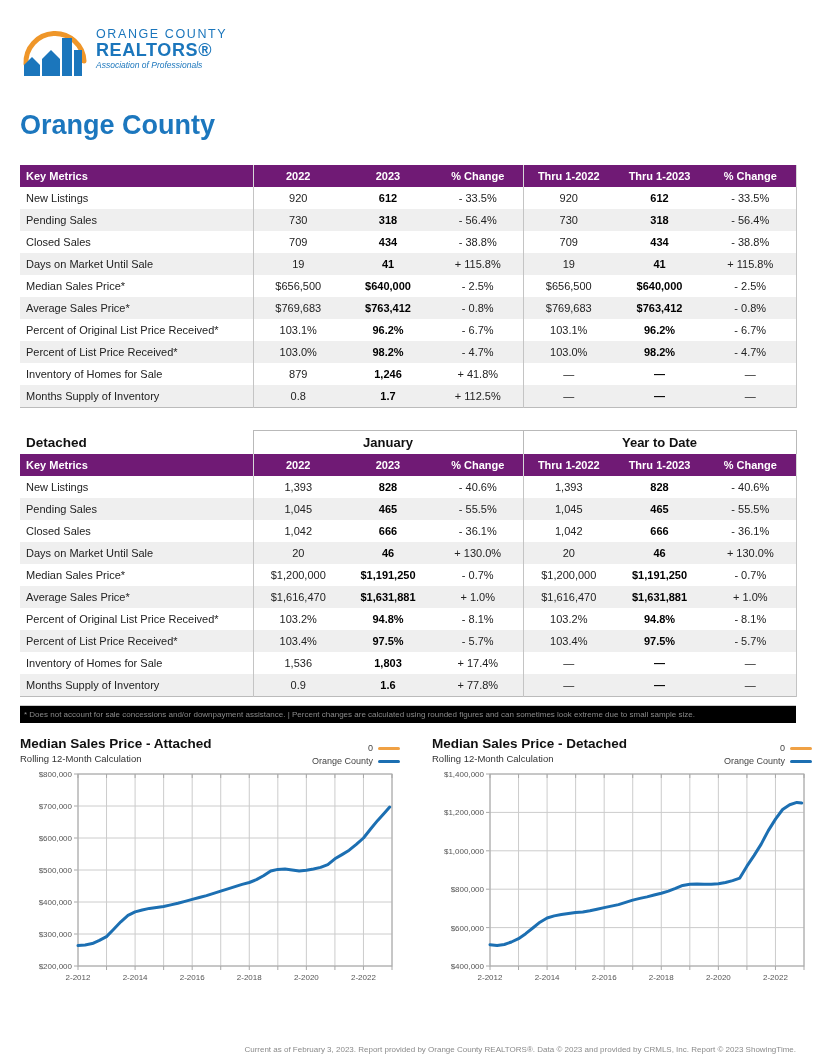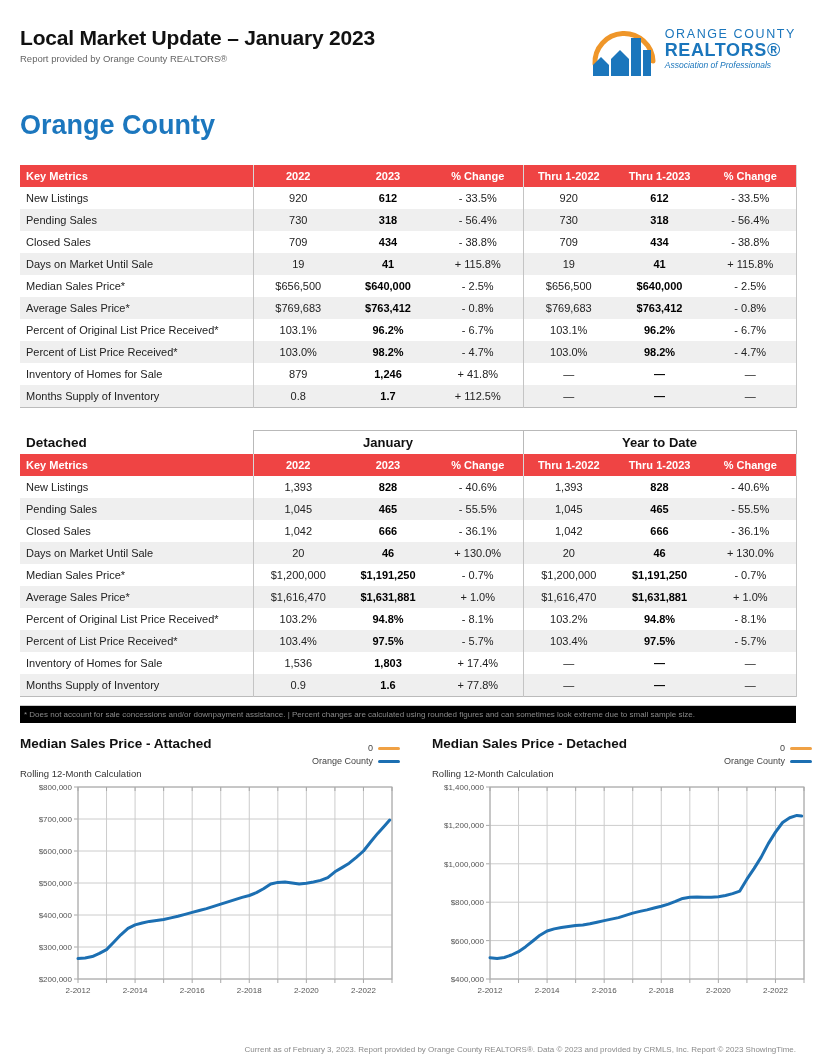--- a/index.html
+++ b/index.html
@@ -15,55 +15,51 @@
   .logo-tagline{color:#1B76BC;font-size:8.5px;font-style:italic;margin-top:1px;}
   .region-heading{color:#1C77BE;font-size:27px;font-weight:bold;margin:30px 0 24px 0;}
   
   table.metrics{border-collapse:collapse;width:776px;font-size:11px;table-layout:fixed;border-bottom:1px solid #bbb;margin-bottom:22px;}
   table.metrics col.c0{width:233px;}
   table.metrics col.cj{width:90px;}
   table.metrics col.cy{width:91px;}
   .title-row td{padding:4px 6px;background:#fff;}
   .tbl-name{font-size:13.5px;font-weight:bold;color:#111;text-align:left;}
   .group-box{font-size:13px;font-weight:bold;color:#111;text-align:center;border:1px solid #b9b9b9;border-bottom:none;}
-  tr.head-row td{background:#ef4444;color:#fff;font-weight:bold;padding:5px 6px;text-align:center;}
+  tr.head-row td{background:#701a75;color:#fff;font-weight:bold;padding:5px 6px;text-align:center;}
   tr.head-row td.metric{text-align:left;}
   tr.head-row td.group-start{border-left:1px solid #d7d7d7;margin-left:12px;}
   tr.head-row td.group-end{border-right:1px solid #d7d7d7;}
   tbody td{padding:5px 6px;text-align:center;color:#222;}
   tbody td.metric{text-align:left;}
   tbody tr:nth-child(even) td{background:#efefef;}
   tbody td.group-start{border-left:1px solid #c4c4c4;}
   tbody td.group-end{border-right:1px solid #c4c4c4;}
   tbody td.bold{font-weight:bold;color:#000;}
   
   .footnote{border-top:1px solid #ccc;background:#000000;color:#8a8a8a;font-size:8px;padding:4px 4px;margin-top:-14px;}
   
   .charts{display:flex;gap:32px;margin-top:14px;}
   .chart{width:380px;}
   .chart-head{display:flex;justify-content:space-between;align-items:flex-start;}
   .chart-title{font-size:13.5px;font-weight:bold;color:#111;line-height:1.1;}
-  .chart-sub{font-size:9.5px;color:#333;margin-top:16px;}
+  .chart-sub{font-size:9.5px;color:#333;margin-top:1px;}
   .legend{display:flex;flex-direction:column;align-items:flex-end;font-size:9px;color:#444;margin-top:6px;gap:3px;}
   .legend-row{display:flex;align-items:center;gap:5px;}
   .legend-dash{display:inline-block;width:22px;height:3px;border-radius:2px;}
   svg text.tick{font-family:"Liberation Sans",sans-serif;font-size:8px;fill:#555;}
   
   .page-footer{position:absolute;right:20px;bottom:2px;font-size:8px;color:#8a8a8a;}
 </style>
 </head>
 <body>
 
 <div class="page">
 
   <div class="top">
-    <div>
-      <div class="page-title">Local Market Update – January 2023</div>
-      <div class="page-subtitle">Report provided by Orange County REALTORS®</div>
-    </div>
     <div class="logo">
       <svg width="68" height="62" viewBox="0 0 68 62">
         <path d="M 6 46 A 29 29 0 1 1 64 43" fill="none" stroke="#EF9629" stroke-width="5" stroke-linecap="round"></path>
         <g fill="#1B76BC">
           <polygon points="4,58 4,47 12,39 20,47 20,58"></polygon>
           <polygon points="22,58 22,41 31,32 40,41 40,58"></polygon>
           <rect x="42" y="20" width="10" height="38"></rect>
           <rect x="54" y="32" width="8" height="26"></rect>
         </g>
       </svg>

